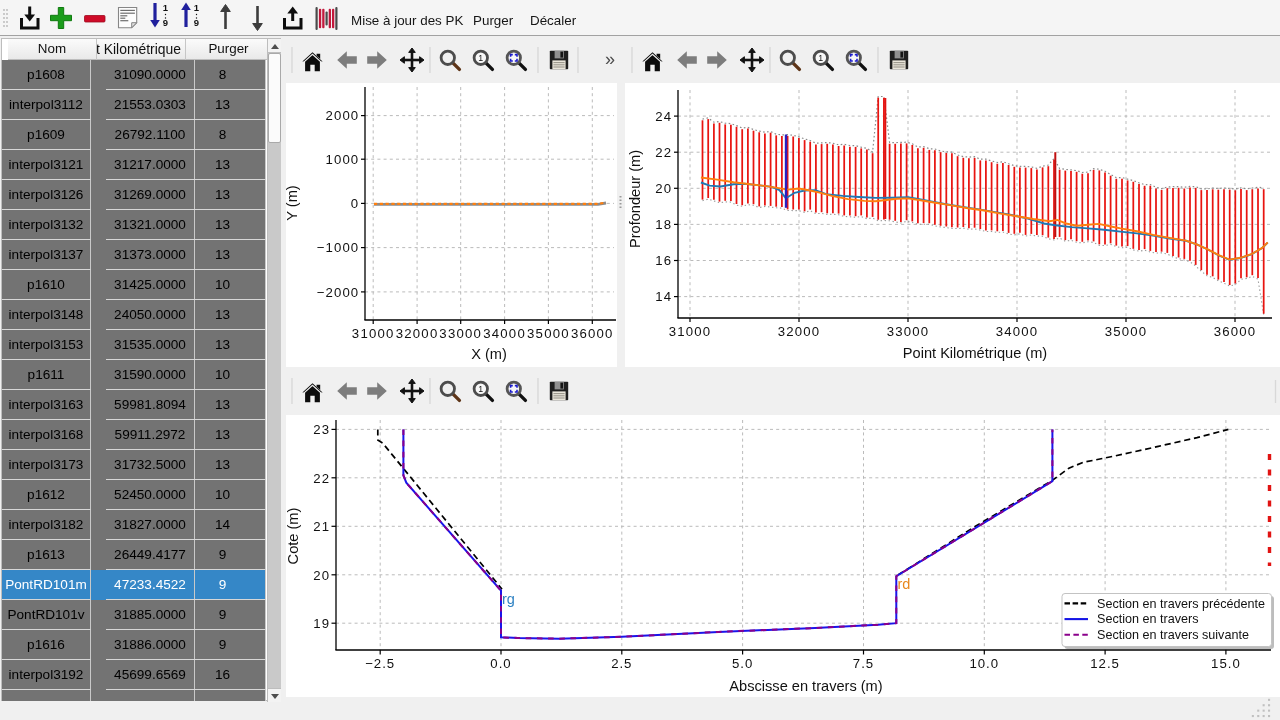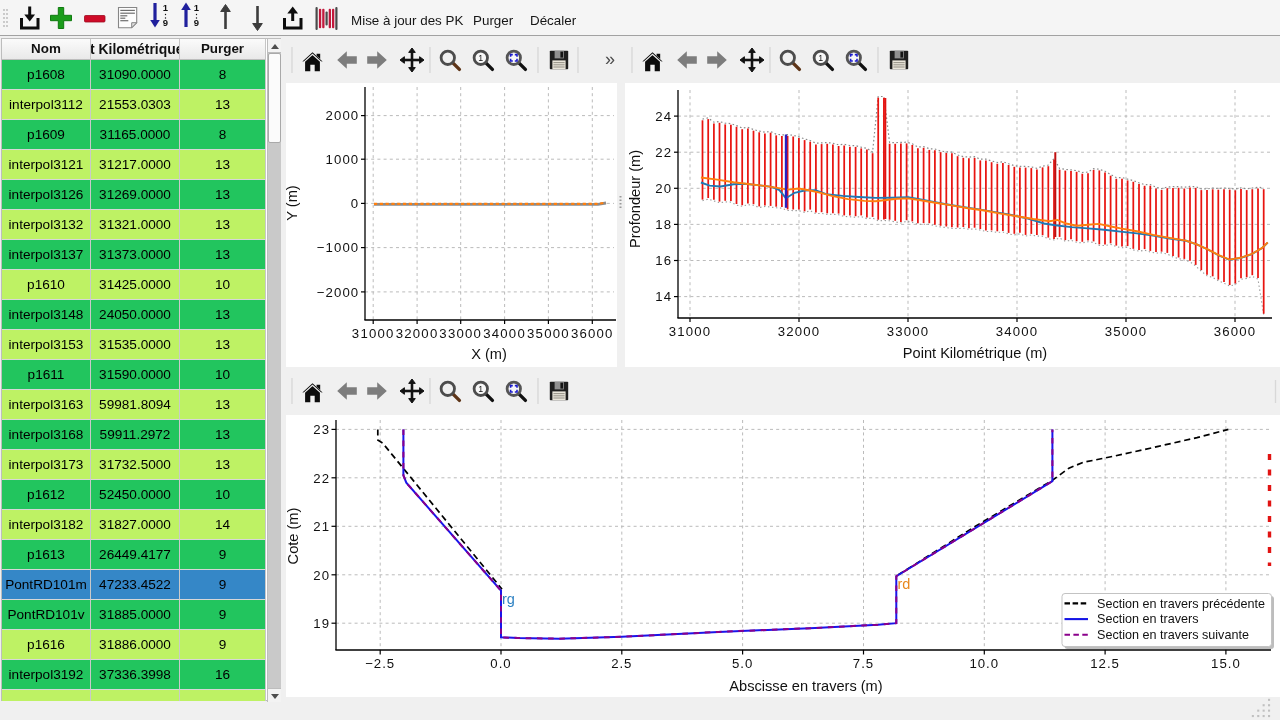--- a/index.html
+++ b/index.html
@@ -1,24 +1,24 @@
 <!DOCTYPE html>
 <html><head><meta charset="utf-8"><style>
 *{margin:0;padding:0;box-sizing:border-box}
 html,body{width:1280px;height:720px;overflow:hidden;background:#f0f0f0;font-family:"Liberation Sans",sans-serif}
 #tablewrap{position:absolute;left:1px;top:38px;width:280px;height:663px;background:#fff;border:1px solid #bdbdbd;border-right:none}
-#thead{position:absolute;left:0;top:0;width:264px;height:21px;background:linear-gradient(#fbfbfb,#e9e9e9);border-bottom:1px solid #bdbdbd;font-weight:bold;font-size:13.4px;color:#111}
+#thead{position:absolute;left:6px;top:0;width:264px;height:21px;background:linear-gradient(#fbfbfb,#e9e9e9);border-bottom:1px solid #bdbdbd;font-weight:normal;font-size:13.4px;color:#111}
 #thead .c1,#thead .c2,#thead .c3{line-height:20px;text-align:center;border-right:1px solid #c6c6c6;position:absolute;top:0;height:21px;overflow:hidden;white-space:nowrap}
 #tbody{position:absolute;left:0;top:21px;width:264px}
-.tr{position:relative;height:30px;background:#22c55e;overflow:hidden}
-.tr.alt{background:#bef264}
-.tr.sel{background:#3587c7;color:#000000}
+.tr{position:relative;height:30px;background:#737373;overflow:hidden}
+.tr.alt{background:#737373}
+.tr.sel{background:#3587c7;color:#ffffff}
 .tr .c1,.tr .c2,.tr .c3{position:absolute;top:0;height:30px;line-height:29px;font-size:13.6px;text-align:center;border-right:1px solid #c9c9c9;border-bottom:1px solid #d7d7d7;overflow:hidden;white-space:nowrap}
 .c1{left:0;width:89px}
-.c2{left:89px;width:89px}
+.c2{left:104px;width:89px}
 .c3{left:178px;width:86px}
 #thead .c1{left:0;width:89px}
 #thead .c2{left:89px;width:89px}
 #thead .c3{left:178px;width:86px}
 #kilh{display:block;text-align:left;margin-left:-1px;font-size:13.9px}
 #sbar{position:absolute;right:0;top:0;width:14px;height:663px;background:#c9c9c9;border-left:1px solid #bdbdbd}
 #sbtnu,#sbtnd{position:absolute;left:0;width:13px;height:14px;background:#f3f3f3}
 .triu{position:absolute;left:2.5px;top:5px;width:0;height:0;border-left:4px solid transparent;border-right:4px solid transparent;border-bottom:5px solid #4e4e4e}
 .trid{position:absolute;left:2.5px;top:5px;width:0;height:0;border-left:4px solid transparent;border-right:4px solid transparent;border-top:5px solid #4e4e4e}
 #sbtnu{top:0;border-bottom:1px solid #bdbdbd}
@@ -515,21 +515,21 @@
         <div class="c2">31090.0000</div>
         <div class="c3">8</div>
       </div>
       <div class="tr alt">
         <div class="c1">interpol3112</div>
         <div class="c2">21553.0303</div>
         <div class="c3">13</div>
       </div>
       <div class="tr ">
         <div class="c1">p1609</div>
-        <div class="c2">31165.0000</div>
+        <div class="c2">26792.1100</div>
         <div class="c3">8</div>
       </div>
       <div class="tr alt">
         <div class="c1">interpol3121</div>
         <div class="c2">31217.0000</div>
         <div class="c3">13</div>
       </div>
       <div class="tr ">
         <div class="c1">interpol3126</div>
         <div class="c2">31269.0000</div>
@@ -605,21 +605,21 @@
         <div class="c2">31885.0000</div>
         <div class="c3">9</div>
       </div>
       <div class="tr alt">
         <div class="c1">p1616</div>
         <div class="c2">31886.0000</div>
         <div class="c3">9</div>
       </div>
       <div class="tr ">
         <div class="c1">interpol3192</div>
-        <div class="c2">37336.3998</div>
+        <div class="c2">45699.6569</div>
         <div class="c3">16</div>
       </div>
       <div class="tr alt" style="height:11px">
         <div class="c1"></div>
         <div class="c2"></div>
         <div class="c3"></div>
       </div>
     </div>
  <div id="sbar">
    <div id="sbtnu">

